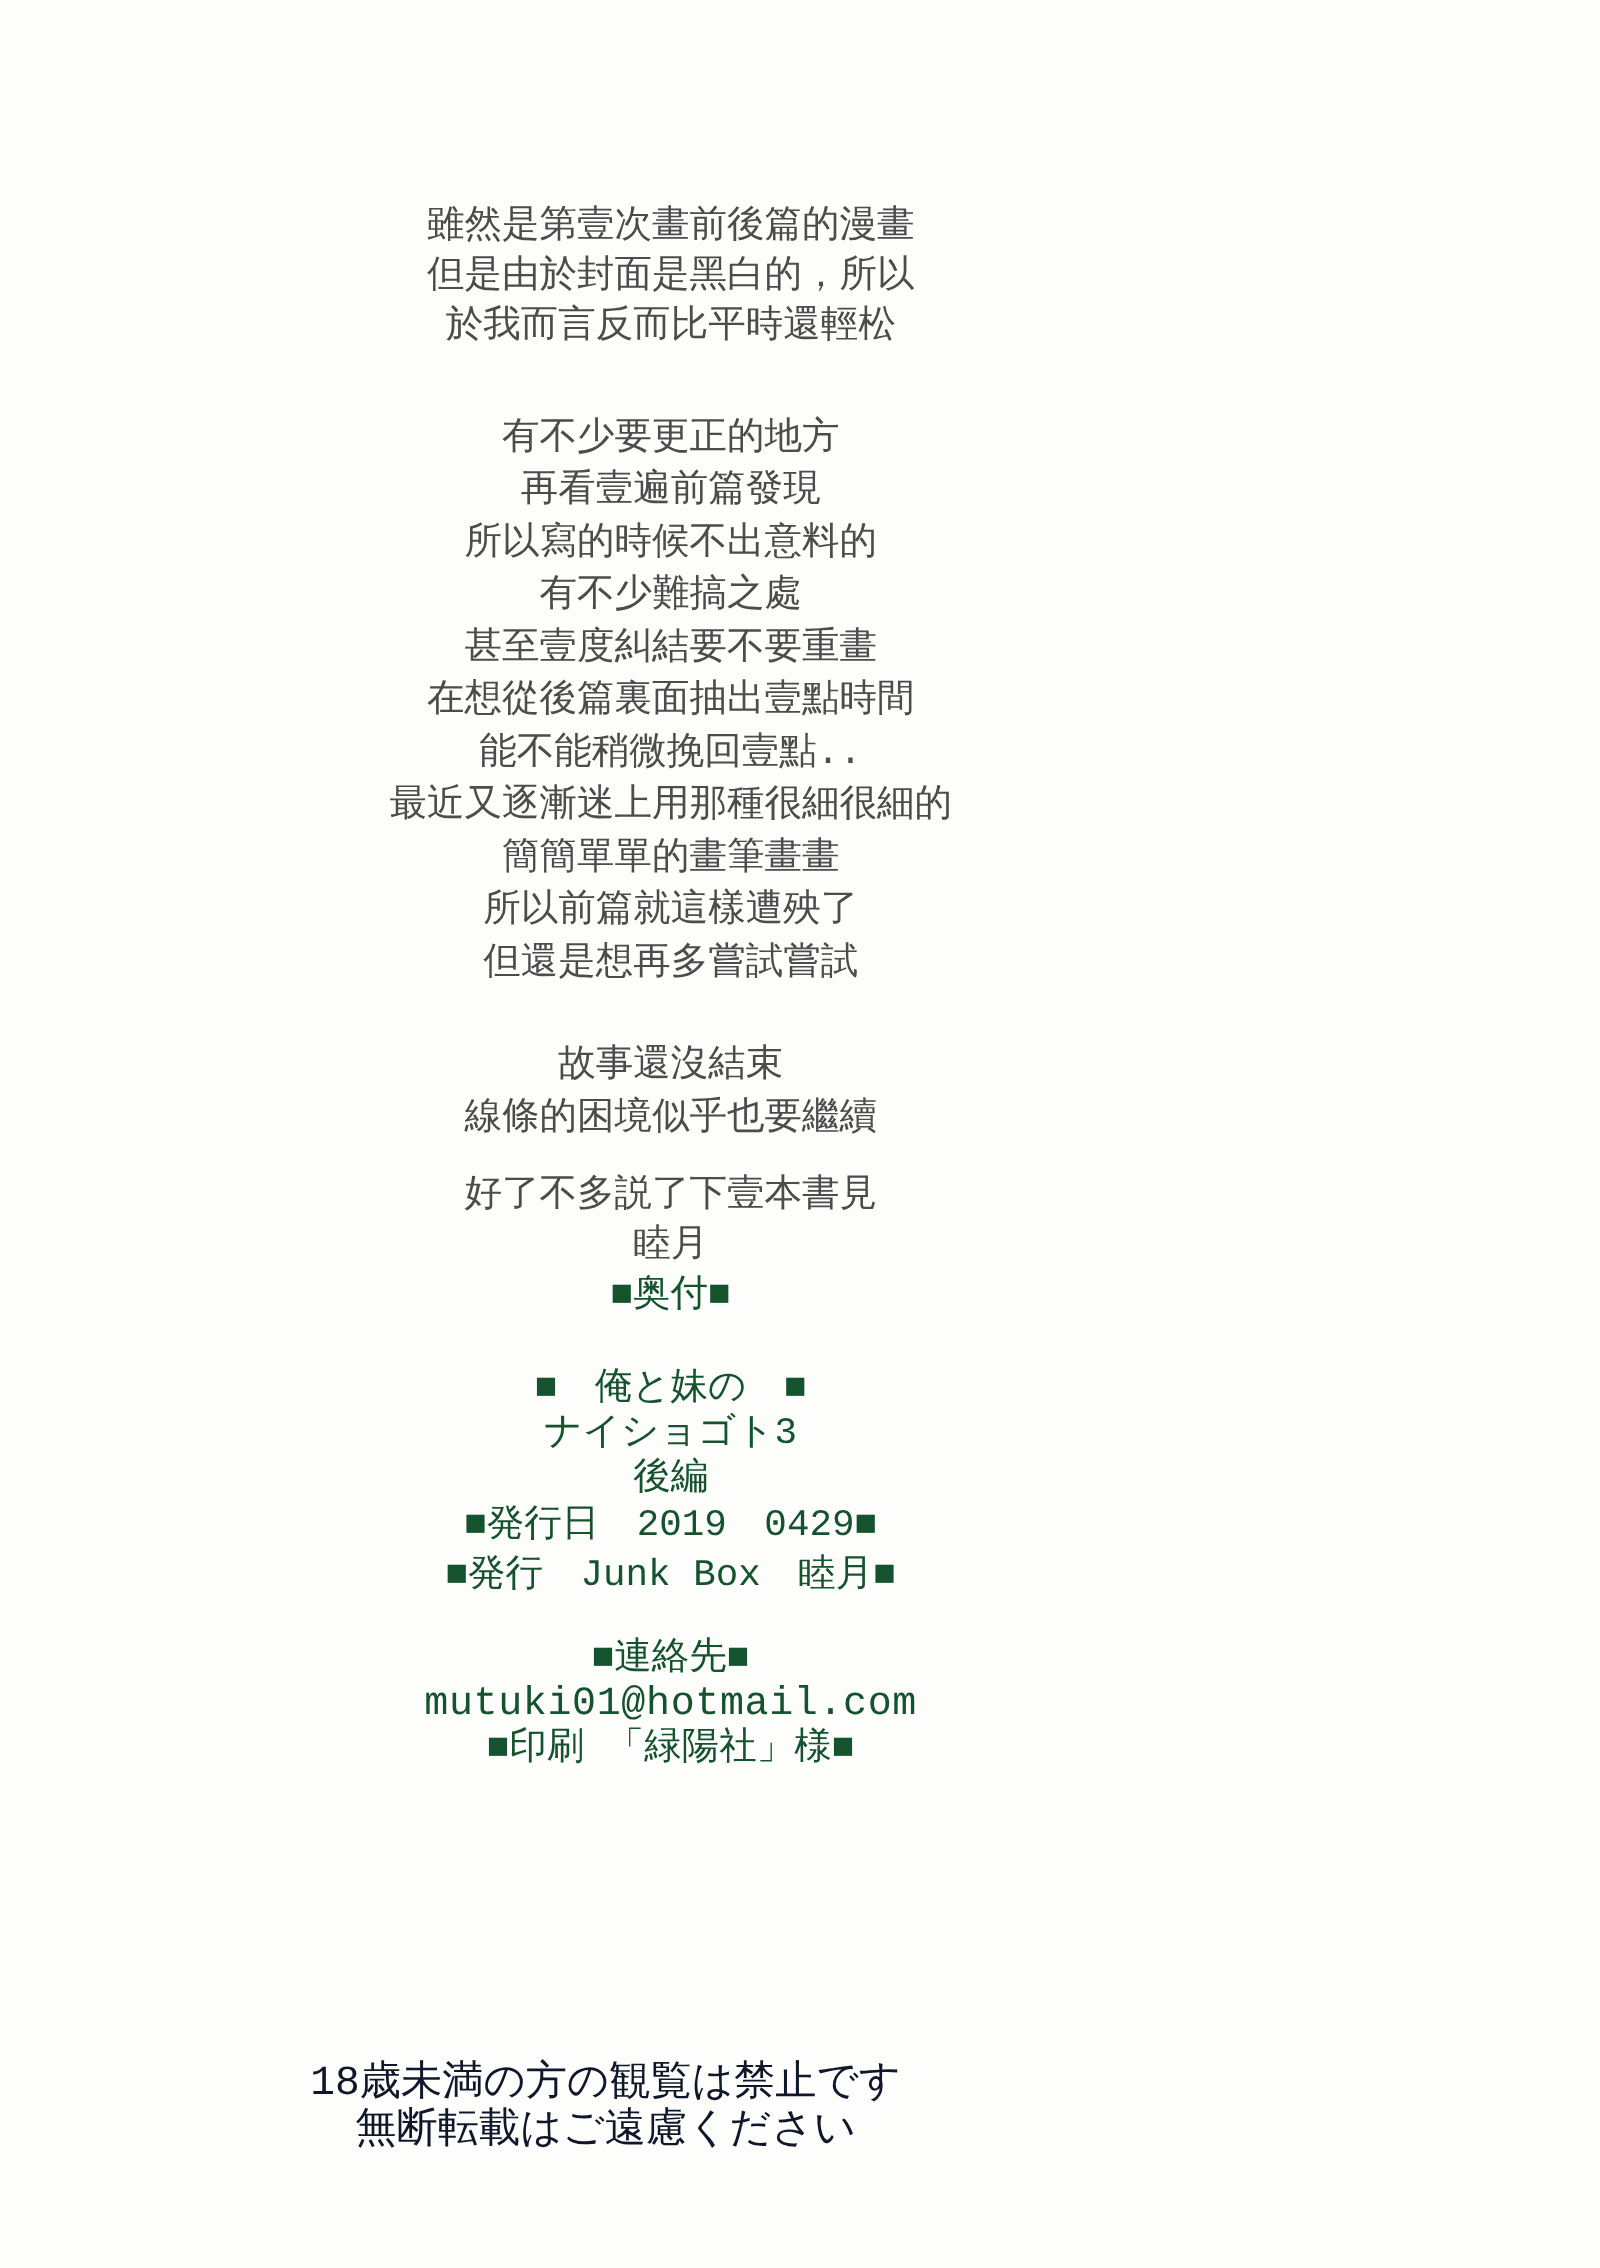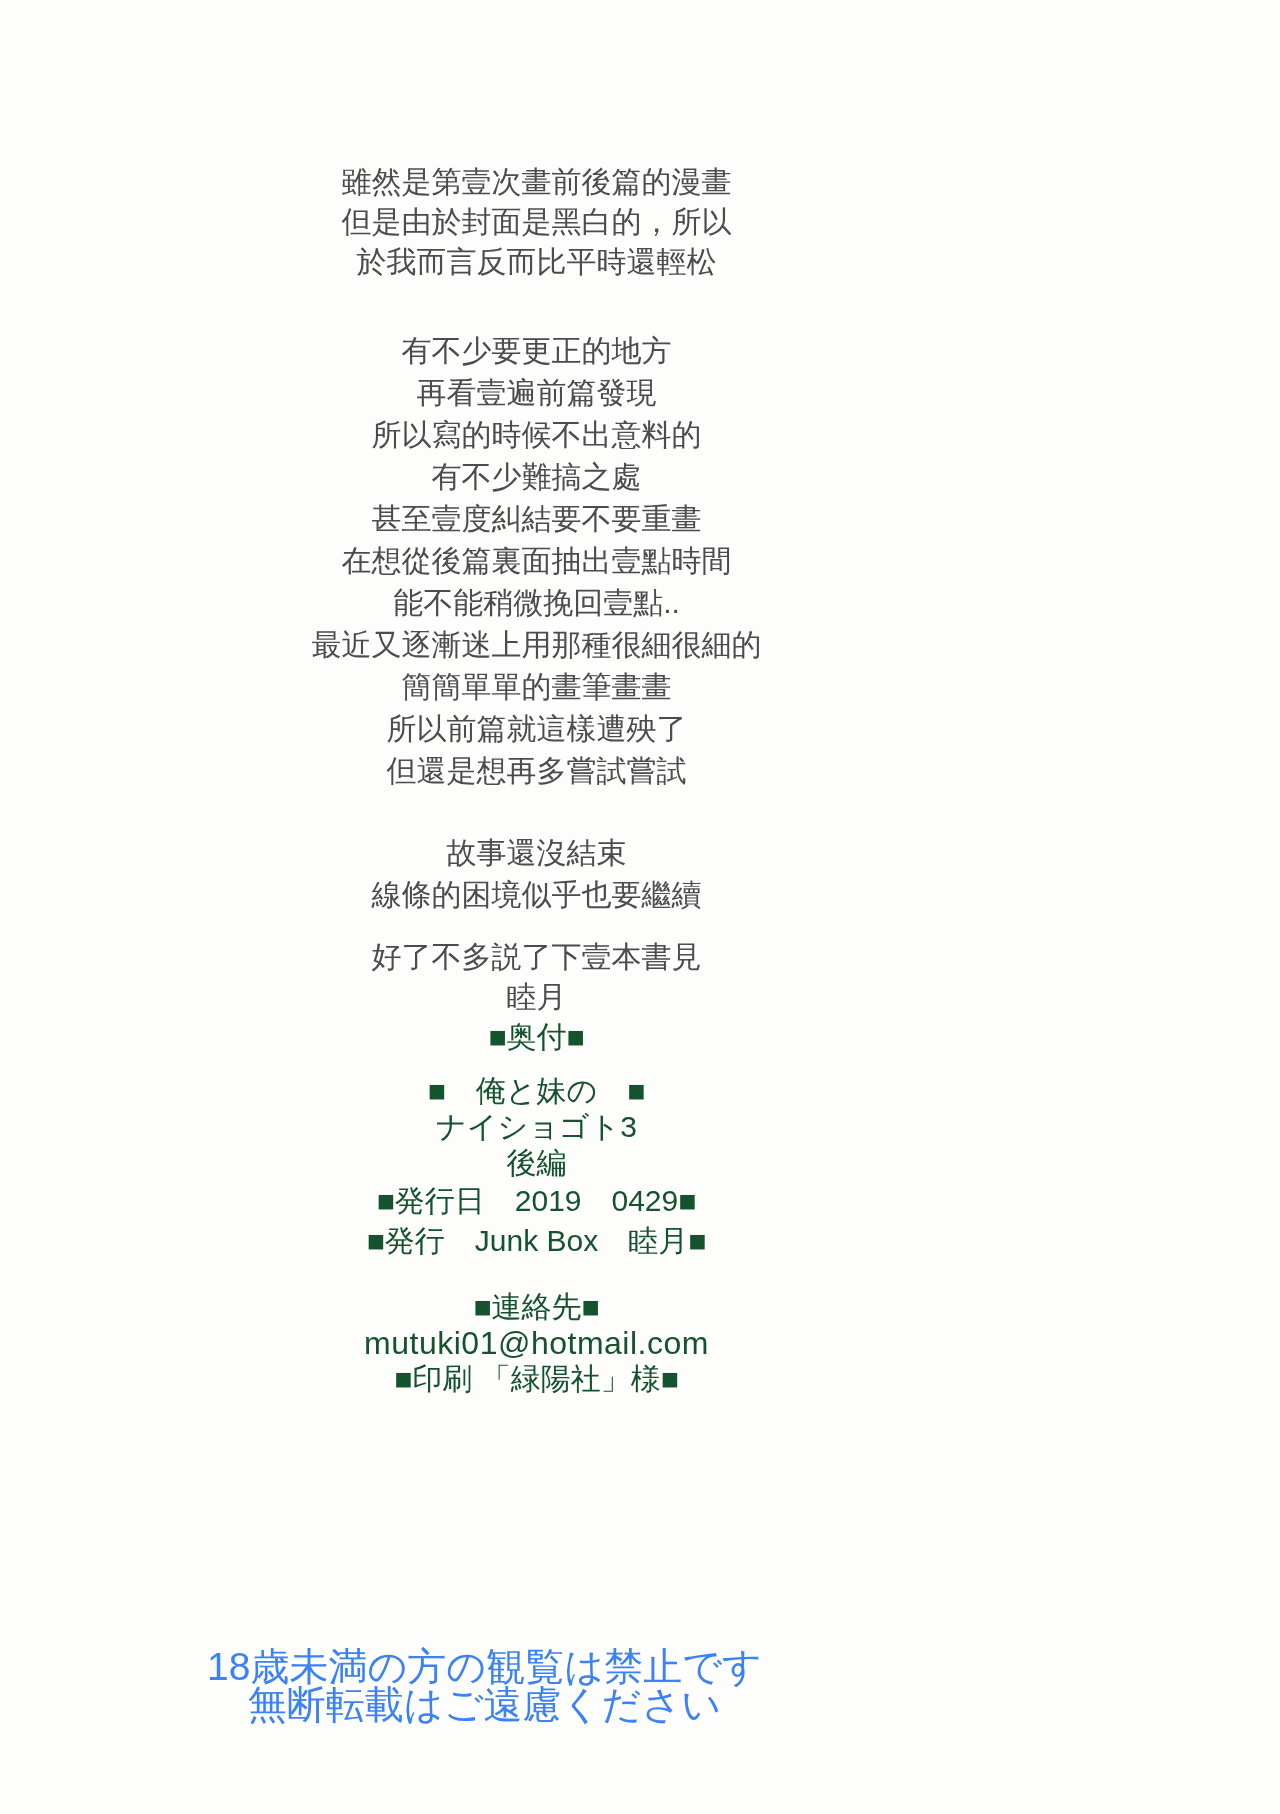--- a/index.html
+++ b/index.html
@@ -11,53 +11,54 @@
     height: 1814px;
     background: #fdfdfc;
     font-family: "Liberation Sans", "DejaVu Sans", sans-serif;
     overflow: hidden;
   }
   .page {
     position: relative;
     width: 1025px;
     height: 1814px;
     background: #fdfdfc;
+    font-family: Liberation Mono, monospace;
   }
   .main-col {
     position: absolute;
     top: 162px;
     left: 0;
     right: 0;
     padding-left: 48px; 
     text-align: center;
     color: #4c4c4c;
     font-size: 30px;
   }
   .main-col p { margin: 0; }
   .para-a { line-height: 40px; }
   .para-b { margin-top: 48px; line-height: 42px; }
   .para-c { margin-top: 40px; line-height: 42px; }
   .para-d { margin-top: 21px; line-height: 40px; }
   .signature { margin-top: 43px; line-height: 40px; }
   .colophon { color: #14532d; }
   .colophon-header { margin-top: 45px; line-height: 40px; }
-  .title-block { margin-top: 16px; line-height: 36px; }
+  .title-block { margin-top: 36px; line-height: 36px; }
   .pubdate { margin-top: 33px; line-height: 40px; }
   .publisher { margin-top: 29px; line-height: 40px; }
   .contact { margin-top: 28px; line-height: 36px; font-size: 30px; }
   .email-line { font-size: 32px; letter-spacing: 0.5px; }
   .notice {
     position: absolute;
     top: 1648px;
     left: 0;
     right: 0;
     padding-right: 56px; 
     text-align: center;
-    color: #3b82f6;
-    font-size: 39px;
+    color: #0f172a;
+    font-size: 33px;
     line-height: 38px;
   }
   .notice p { margin: 0; }
 </style>
 </head>
 <body>
 
 <div class="page">
 
   <div class="main-col">

